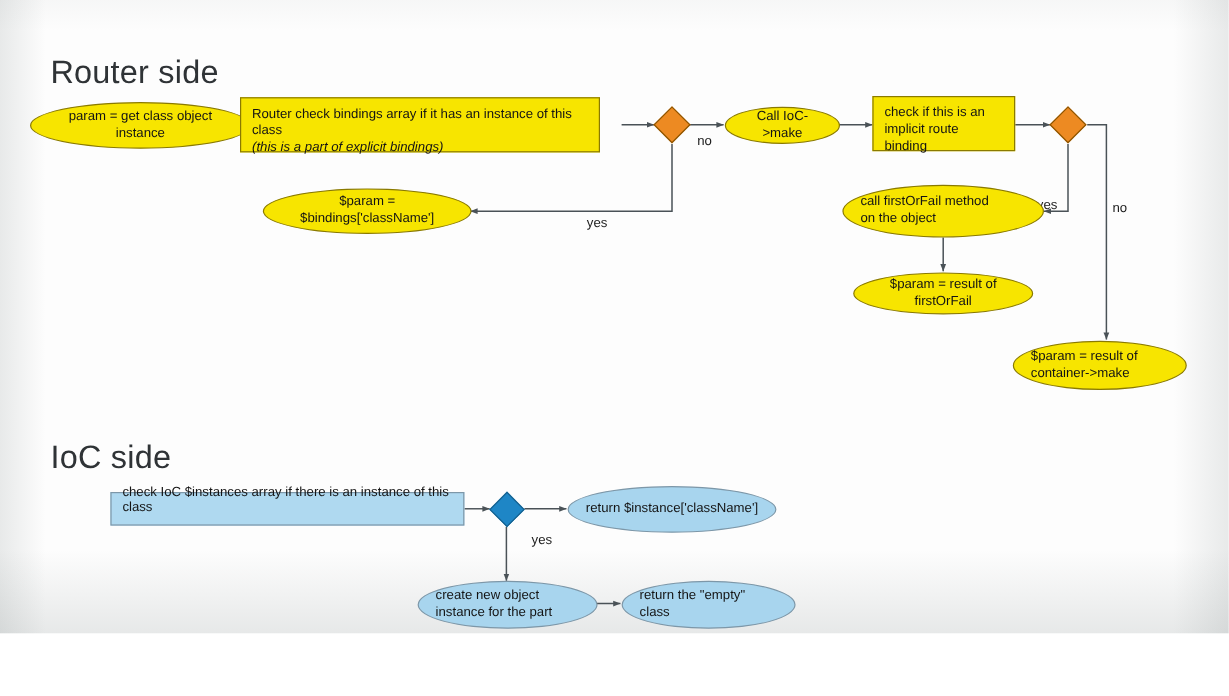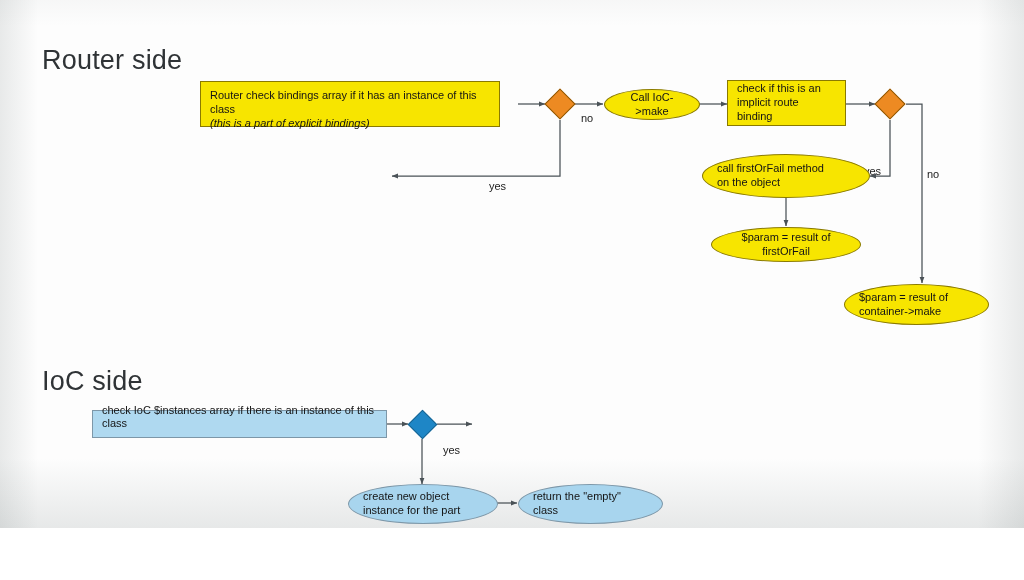--- a/index.html
+++ b/index.html
@@ -47,21 +47,21 @@
   .node .txt { width: 100%; }
 
   
   .box-y {
     background: #F7E500;
     border: 1.3px solid #8a7a00;
     font-size: 11px;
     padding: 7px 9px;
     align-items: flex-start;
   }
-  .box-y.mid { align-items: center; }
+  .box-y.mid { align-items: flex-start; }
   .box-y .it { font-style: italic; }
 
   
   .ell-y {
     background: #F7E500;
     border: 1.3px solid #8a7a00;
     border-radius: 50%;
     font-size: 11px;
     justify-content: center;
     text-align: center;
@@ -143,33 +143,39 @@
       <path d="M437,424 L472,424"></path>
 
       <path d="M422,439 L422,484"></path>
 
       <path d="M497,503 L517,503"></path>
     </g>
   </svg>
 
   <div class="section-title" style="left:42px; top:45px;">Router side</div>
 
+  <div class="node ell-y" style="left:25px; top:85px; width:184px; height:39px;">
+    <span class="txt">param = get class object instance</span>
+  </div>
 
   <div class="node box-y" style="left:200px; top:81px; width:300px; height:46px;">
     <span class="txt">
       <span>Router check bindings array if it has an instance of this class</span><br>
       <span class="it">(this is a part of explicit bindings)</span>
     </span>
   </div>
 
   <div class="dia dia-o" style="left:549px; top:93px; width:22px; height:22px;"></div>
 
   <div class="edge-label" style="left:581px; top:79px;">no</div>
   <div class="edge-label" style="left:489px; top:147px;">yes</div>
 
+  <div class="node ell-y" style="left:219px; top:157px; width:174px; height:38px;">
+    <span class="txt">$param = $bindings['className']</span>
+  </div>
 
   <div class="node ell-y" style="left:604px; top:89px; width:96px; height:31px;">
     <span class="txt">Call IoC-&gt;make</span>
   </div>
 
   <div class="node box-y mid" style="left:727px; top:80px; width:119px; height:46px;">
     <span class="txt">
       <span>check if this is an</span><br>
       <span>implicit route binding</span>
     </span>
@@ -202,20 +208,23 @@
 
   <div class="node box-b" style="left:92px; top:410px; width:295px; height:28px;">
     <span class="txt">check IoC $instances array if there is an instance of this class</span>
   </div>
 
   <div class="dia dia-b" style="left:412px; top:414px; width:21px; height:21px;"></div>
 
   <div class="edge-label" style="left:443px; top:411px;">yes</div>
   <div class="edge-label" style="left:429px; top:451px;">no</div>
 
+  <div class="node ell-b" style="left:473px; top:405px; width:174px; height:39px;">
+    <span class="txt">return $instance['className']</span>
+  </div>
 
   <div class="node ell-b left-al" style="left:348px; top:484px; width:150px; height:40px;">
     <span class="txt">
       <span>create new object</span><br>
       <span>instance for the part</span>
     </span>
   </div>
 
   <div class="node ell-b left-al" style="left:518px; top:484px; width:145px; height:40px;">
     <span class="txt">

